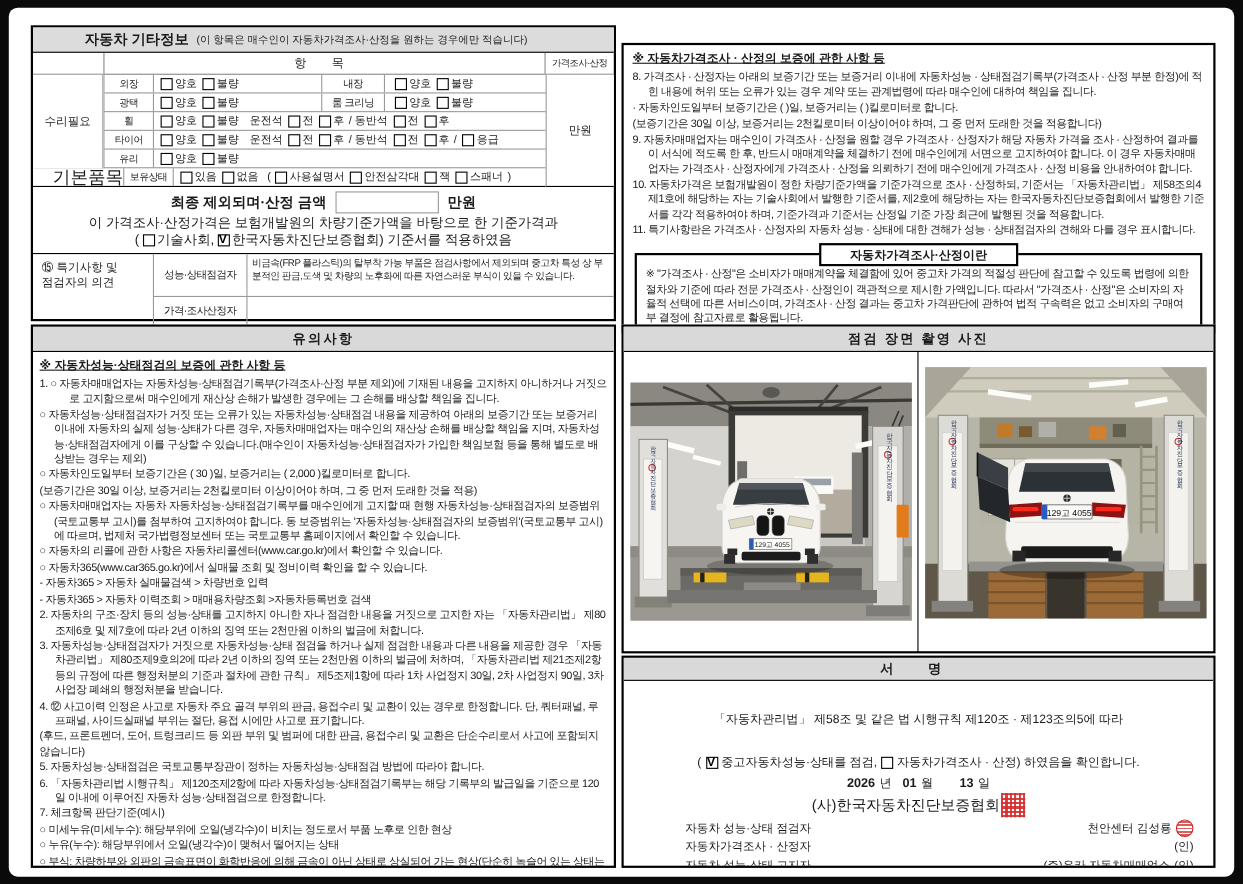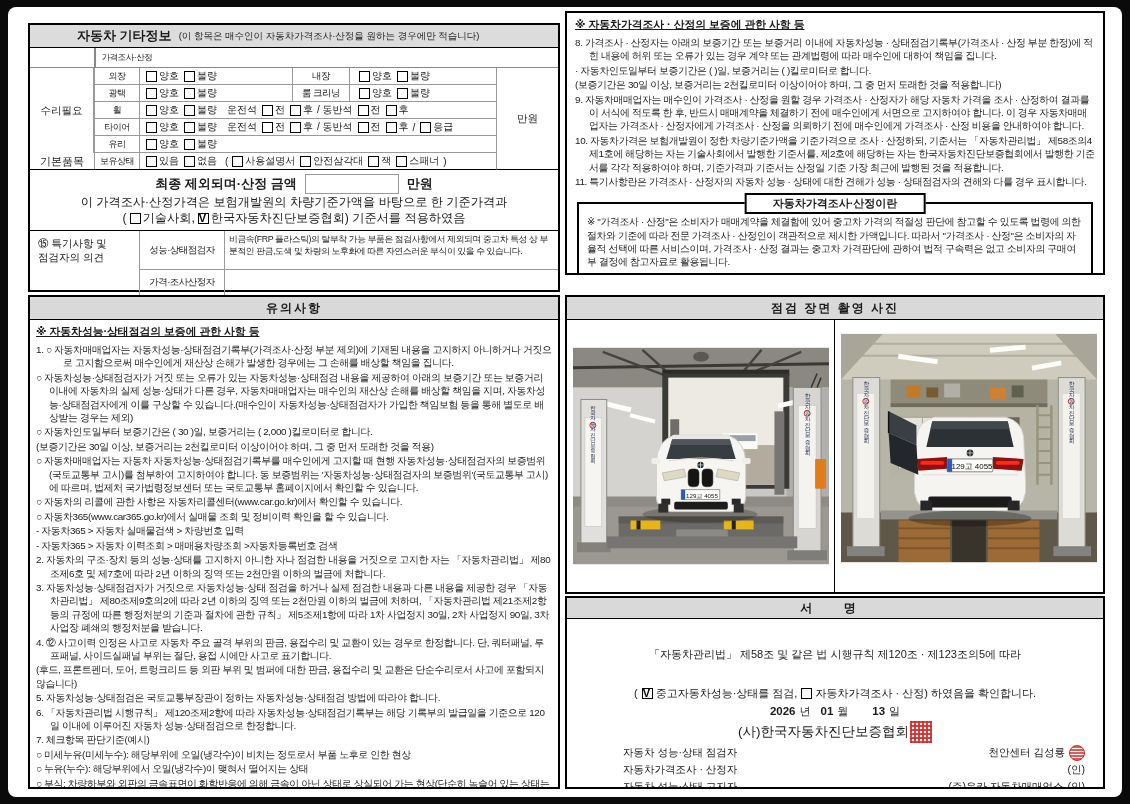--- a/index.html
+++ b/index.html
@@ -54,21 +54,21 @@
   .ntitle{font-weight:bold;font-size:10.8px;text-decoration:underline;margin:2px 0 4px 0;}
   .nbody p{margin:0 0 1px 0;font-size:9.9px;line-height:13.4px;letter-spacing:-0.35px;}
   .n1{padding-left:14px;text-indent:-14px;}
   .n1b{padding-left:27px;text-indent:-27px;}
   .n2{margin-left:14px;padding-left:13px;text-indent:-13px;}
   .n2b{margin-left:27px;}
   .n3{margin-left:42px;}
 
   
   .rcol{position:absolute;left:557px;top:0;width:540px;height:790px;}
-  .gbox{position:absolute;left:0;top:4px;width:540px;height:264px;border:2px solid #000;box-sizing:border-box;padding:3px 8px 0 8px;overflow:hidden;background:#fff;}
+  .gbox{position:absolute;left:0;top:32px;width:540px;height:264px;border:2px solid #000;box-sizing:border-box;padding:3px 8px 0 8px;overflow:hidden;background:#fff;}
   .gbox p{margin:0 0 1px 0;font-size:9.9px;line-height:13.4px;letter-spacing:-0.35px;}
   .defbox{position:relative;border:2px solid #000;margin:14px 2px 0 2px;padding:11px 8px 5px 8px;}
   .deftitle{position:absolute;top:-11px;left:50%;transform:translateX(-50%);background:#fff;border:2px solid #000;
             padding:1px 26px;font-weight:bold;font-size:11px;white-space:nowrap;}
   .defbox p{font-size:9.9px;line-height:13.2px;margin:0;letter-spacing:-0.35px;}
 
   .photos{position:absolute;left:0;top:288px;width:540px;height:299px;border:2px solid #000;box-sizing:border-box;background:#fff;}
   .photos .graybar{height:22px;}
   .pwrap{display:flex;height:273px;}
   .pcell{width:50%;box-sizing:border-box;display:flex;justify-content:center;}
@@ -103,20 +103,21 @@
 <div class="screen">
 <div class="page">
 
   <div class="itable">
     <div class="ititle">
       <b>자동차 기타정보</b>
       <span>(이 항목은 매수인이 자동차가격조사·산정을 원하는 경우에만 적습니다)</span>
     </div>
     <div class="ihead">
       <div class="h1"></div>
+      <div class="h2">항 목</div>
       <div class="h3">가격조사·산정</div>
     </div>
     <div class="igrid">
 
       <div class="irow">
         <div class="c1"></div>
         <div class="c2">외장</div>
         <div class="cc" style="padding-left:0;">
           <div class="ccbox" style="width:152px;padding-left:3px;box-sizing:border-box;">
             <span class="cb"></span>
@@ -209,21 +210,21 @@
         <div class="cc">
           <span class="cb"></span>
               <span class="cbl">양호</span>
           <span class="cb"></span>
               <span class="cbl">불량</span>
         </div>
         <div class="cp"></div>
       </div>
 
       <div class="irow" style="border-bottom:1px solid #000;">
-        <div class="c1" style="display:flex;align-items:center;justify-content:center;font-size:11px;">기본품목</div>
+        <div class="c1" style="display:flex;align-items:center;justify-content:center;font-size:16px;padding-left:18px;">기본품목</div>
         <div class="c2">보유상태</div>
         <div class="cc">
           <span class="cb"></span>
               <span class="cbl">있음</span>
           <span class="cb"></span>
               <span class="cbl">없음</span>
           <span style="margin:0 1px 0 6px;">(</span>
           <span class="cb"></span>
               <span class="cbl">사용설명서</span>
           <span class="cb"></span>

